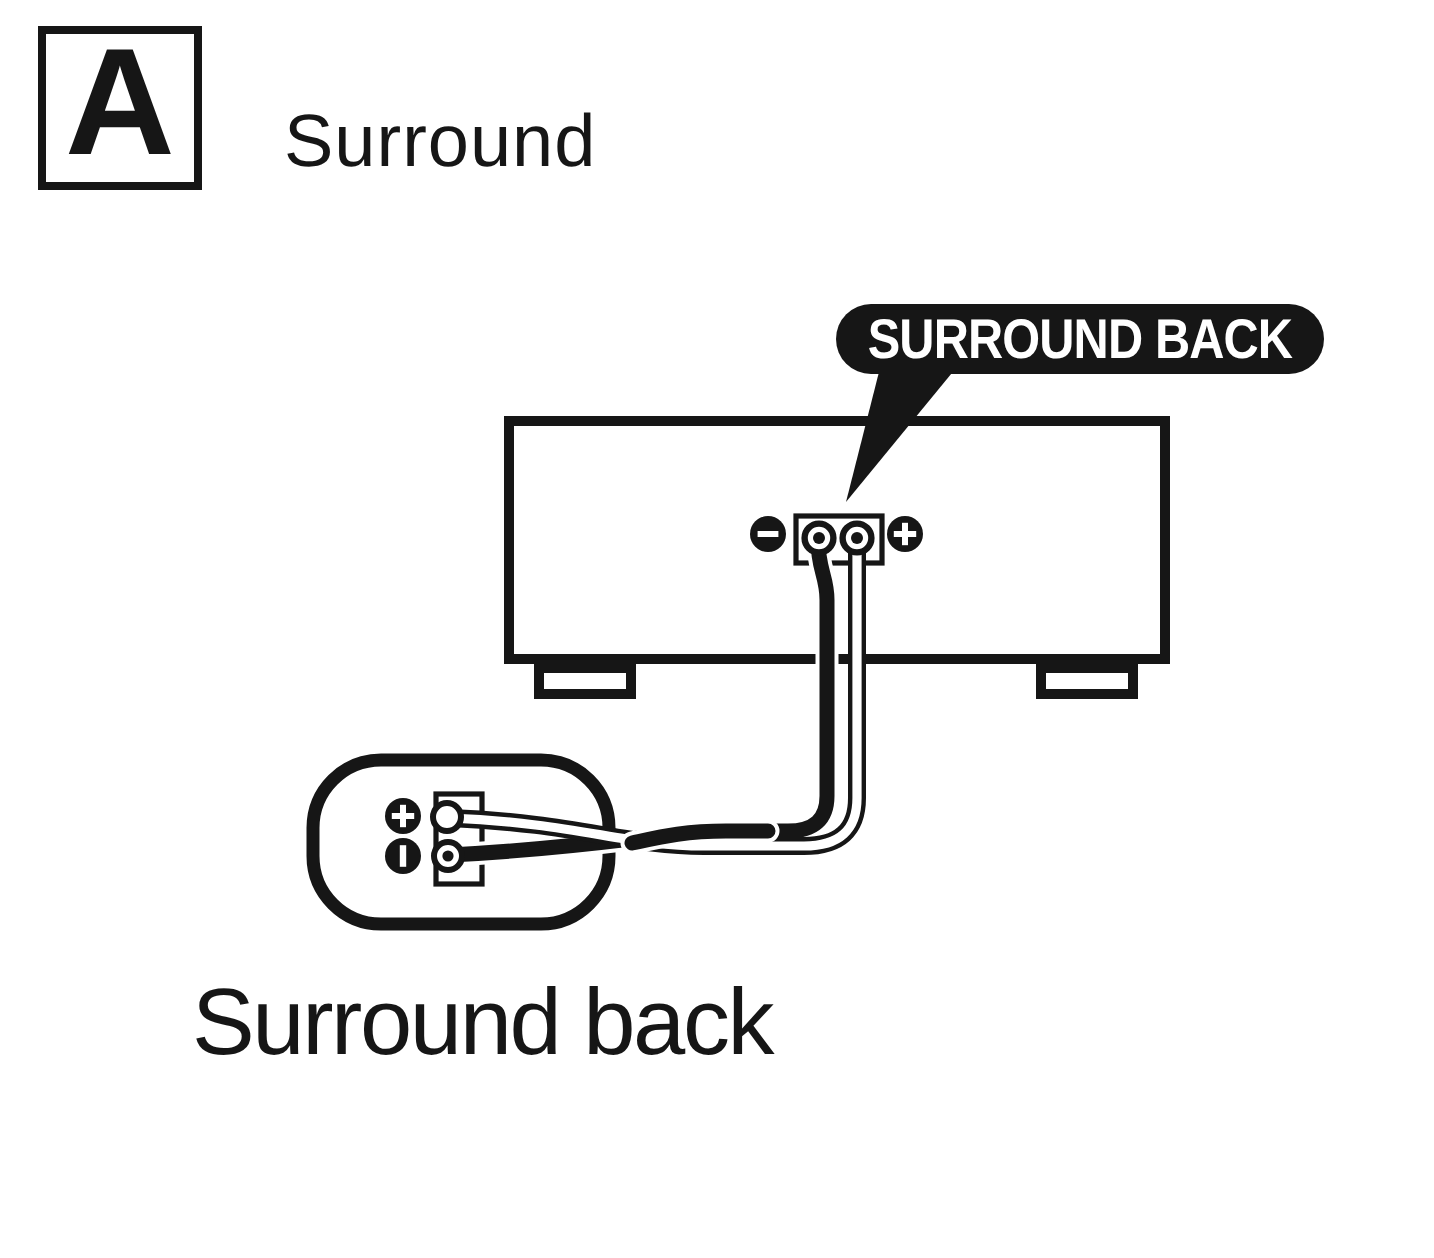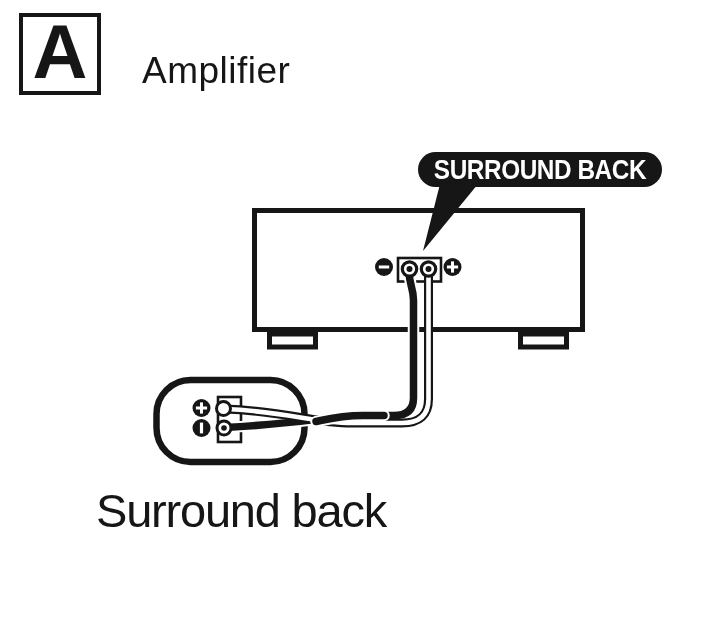--- a/index.html
+++ b/index.html
@@ -120,21 +120,21 @@
     <g>
       <circle cx="201.5" cy="428" r="9" fill="#161616"></circle>
       <line x1="201.5" y1="422.6" x2="201.5" y2="433.4" stroke="#ffffff" stroke-width="3.2"></line>
     </g>
   </svg>
 
   <div class="badge-box">
     <span class="badge-letter">A</span>
   </div>
 
-  <div class="amp-title">Amplifier</div>
+  <div class="amp-title">Surround</div>
 
   <div class="callout">
     <span class="callout-text">SURROUND BACK</span>
   </div>
 
   <div class="speaker-label">Surround back</div>
 
 </div>
 
 </body></html>

